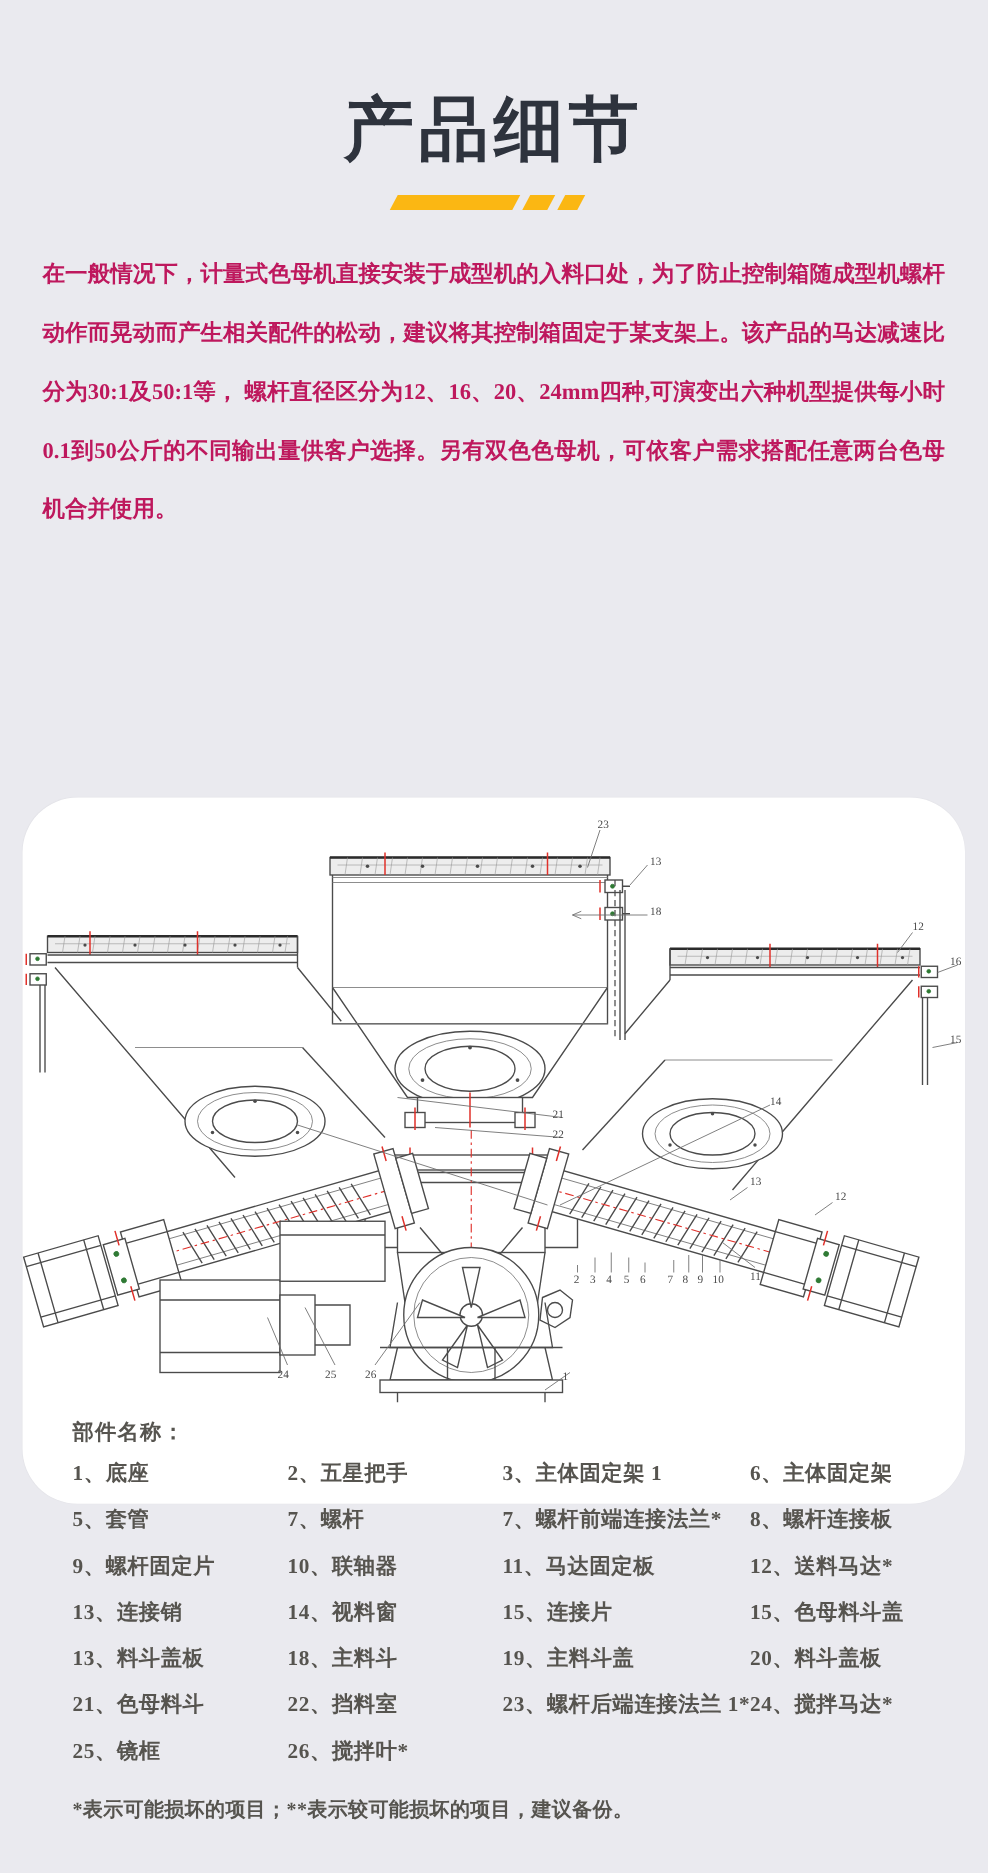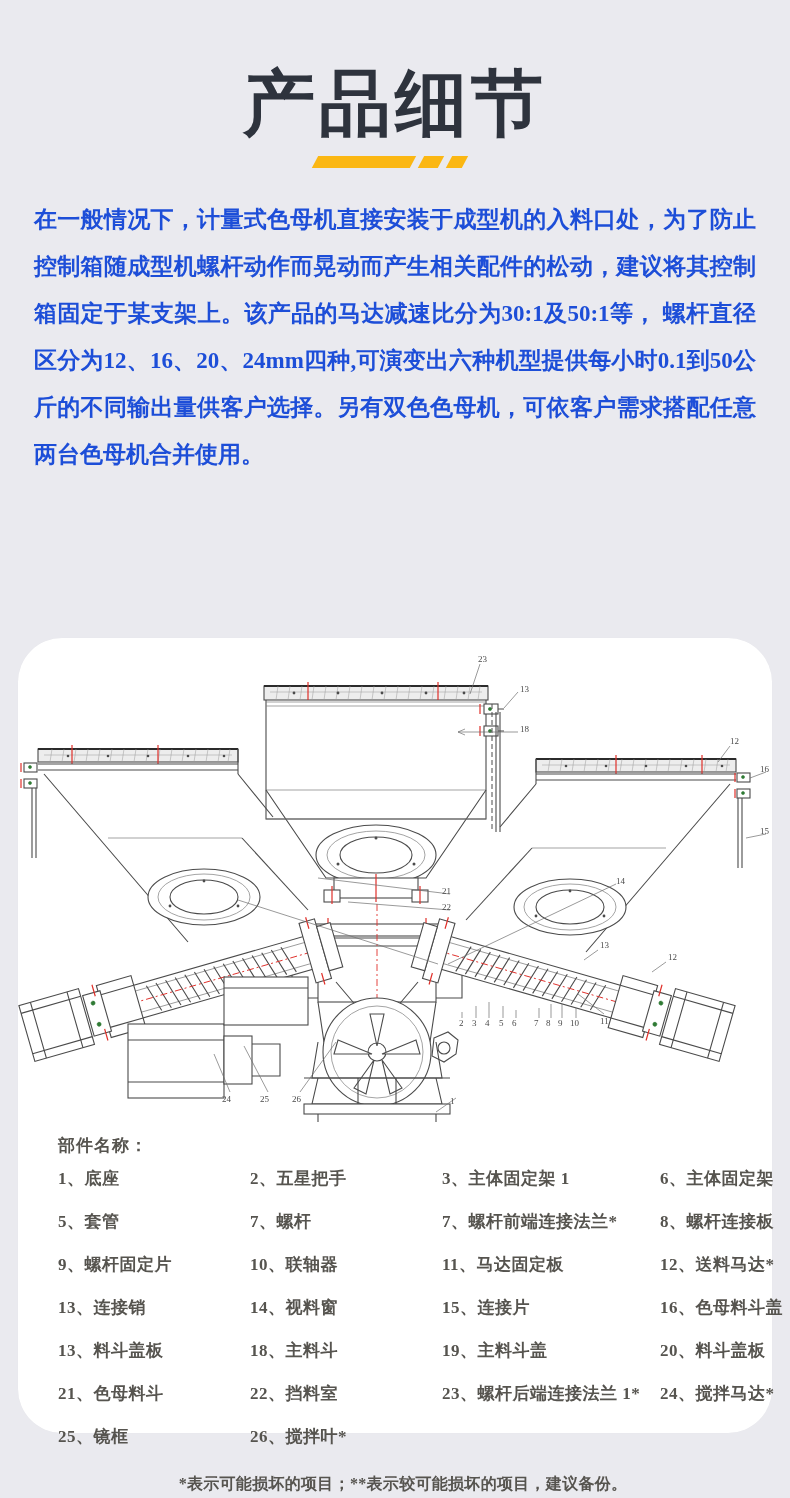--- a/index.html
+++ b/index.html
@@ -8,68 +8,68 @@
     background:#eaeaef;
     font-family:"Liberation Sans","DejaVu Sans",sans-serif;
     overflow:hidden;
     position:relative;
   }
   .page{position:relative;width:790px;height:1498px;}
 
   
   .header{padding-top:72px;text-align:center;}
   .title{
-    font-size:72px;line-height:62px;font-weight:bold;
+    font-size:56px;line-height:62px;font-weight:bold;
     color:#2e333d;letter-spacing:4px;
     font-family:"Liberation Sans","DejaVu Sans",sans-serif;
   }
   .subtitle{
     margin-top:22px;font-size:27px;color:#50545e;letter-spacing:2px;font-weight:400;
   }
   .divider{
     margin:22px auto 0;width:160px;height:16px;position:relative;
   }
   .dash{position:absolute;top:0;height:12px;background:#fbb713;transform:skewX(-28deg);}
   .dash.d1{left:0;width:98px;}
   .dash.d2{left:106px;width:20px;}
   .dash.d3{left:134px;width:16px;}
 
   
   .intro{
     margin:24px 34px 0 34px;
-    font-size:23px;line-height:47px;
-    font-weight:bold;color:#1d4ed8;
+    font-size:18px;line-height:47px;
+    font-weight:bold;color:#be185d;
     text-align:justify;
     letter-spacing:0px;
     font-family:"Liberation Serif","DejaVu Serif",serif;
   }
 
   
   .card{
-    position:absolute;left:18px;top:638px;width:754px;height:795px;
+    position:absolute;left:18px;top:638px;width:754px;height:565px;
     background:#ffffff;border-radius:44px;
     box-shadow:0 0 1px rgba(0,0,0,0.04);
   }
   .diagram{position:absolute;left:0;top:4px;width:754px;height:480px;}
   .diagram svg{display:block;width:754px;height:480px;}
 
   
   .parts{
     position:absolute;left:40px;top:496px;width:690px;
     font-family:"Liberation Serif","DejaVu Serif",serif;
     color:#5d5b57;
   }
   .parts-title{font-size:17px;font-weight:bold;letter-spacing:1px;color:#56544f;}
   .parts-grid{
     margin-top:10px;display:grid;
     grid-template-columns:172px 172px 198px 148px;
-    row-gap:14px;column-gap:0px;gap:20px;
+    row-gap:14px;column-gap:0px;
   }
   .part{font-size:17px;font-weight:bold;letter-spacing:0.5px;color:#56544f;white-space:nowrap;}
-  .parts-note{margin-top:26px;font-size:16px;font-weight:bold;color:#56544f;letter-spacing:0.3px;text-align:center;}
+  .parts-note{margin-top:26px;font-size:16px;font-weight:bold;color:#56544f;letter-spacing:0.3px;}
 </style>
 </head>
 <body>
 
 <div class="page">
 
   <div class="header">
     <div class="title">产品细节</div>
     <div class="divider">
       <span class="dash d1"></span>
@@ -424,21 +424,21 @@
         <div class="part">7、螺杆</div>
         <div class="part">7、螺杆前端连接法兰*</div>
         <div class="part">8、螺杆连接板</div>
         <div class="part">9、螺杆固定片</div>
         <div class="part">10、联轴器</div>
         <div class="part">11、马达固定板</div>
         <div class="part">12、送料马达*</div>
         <div class="part">13、连接销</div>
         <div class="part">14、视料窗</div>
         <div class="part">15、连接片</div>
-        <div class="part">16、色母料斗盖</div>
+        <div class="part">15、色母料斗盖</div>
         <div class="part">13、料斗盖板</div>
         <div class="part">18、主料斗</div>
         <div class="part">19、主料斗盖</div>
         <div class="part">20、料斗盖板</div>
         <div class="part">21、色母料斗</div>
         <div class="part">22、挡料室</div>
         <div class="part">23、螺杆后端连接法兰 1*</div>
         <div class="part">24、搅拌马达*</div>
         <div class="part">25、镜框</div>
         <div class="part">26、搅拌叶*</div>

